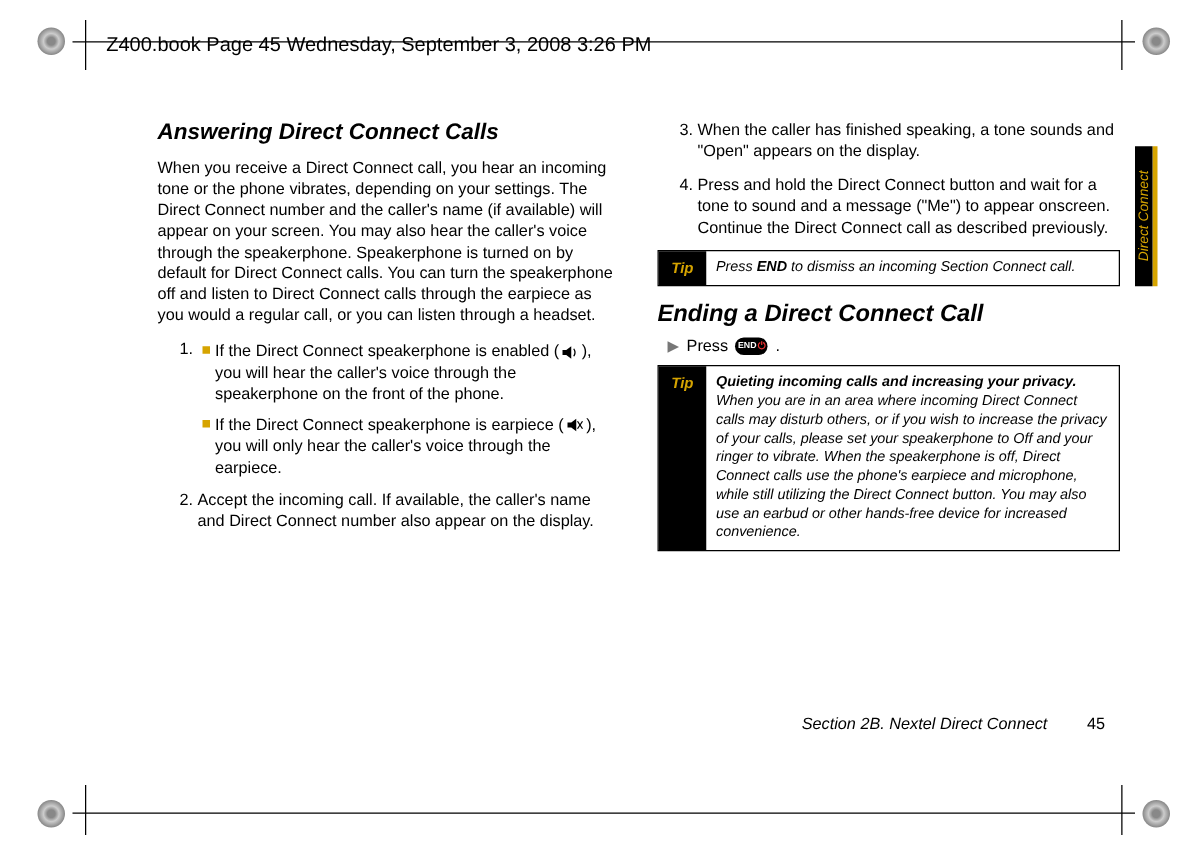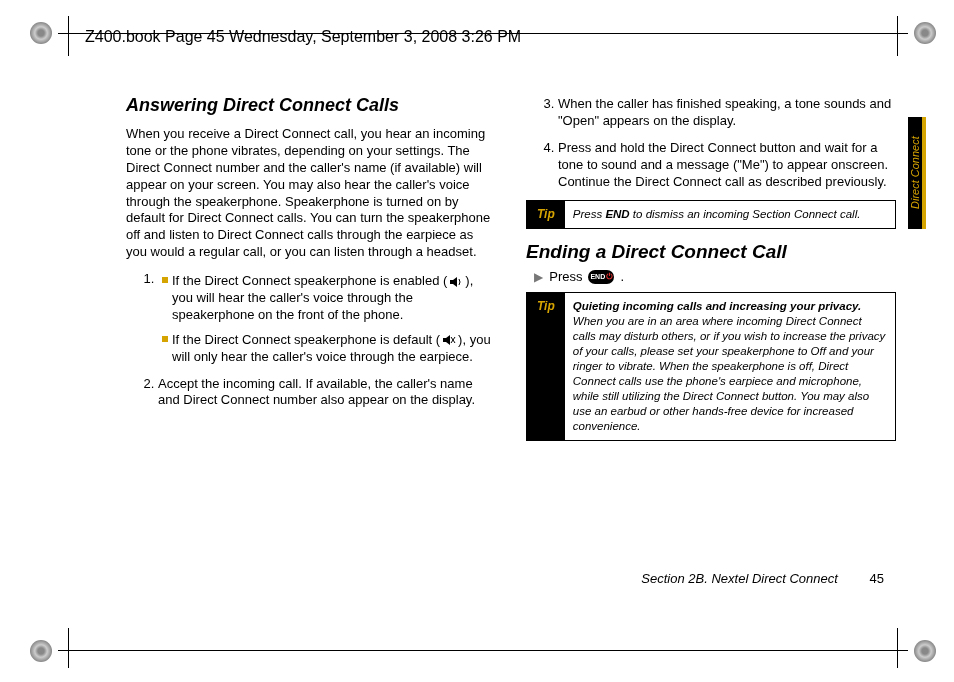--- a/index.html
+++ b/index.html
@@ -213,21 +213,21 @@
             <span>
               <span>If the Direct Connect speakerphone is enabled (</span><svg class="speaker-icon" width="14" height="14" viewBox="0 0 14 14">
                   <polygon points="1,5 4,5 8,2 8,12 4,9 1,9" fill="#000"></polygon>
                   <path d="M10 4 Q12 7 10 10" stroke="#000" fill="none" stroke-width="1"></path>
                 </svg><span>), you will hear the caller's voice through the speakerphone on the front of the phone.</span>
             </span>
           </li>
           <li>
             <span class="sq-bullet"></span>
             <span>
-              <span>If the Direct Connect speakerphone is default (</span><svg class="speaker-icon" width="14" height="14" viewBox="0 0 14 14">
+              <span>If the Direct Connect speakerphone is earpiece (</span><svg class="speaker-icon" width="14" height="14" viewBox="0 0 14 14">
                   <polygon points="1,5 4,5 8,2 8,12 4,9 1,9" fill="#000"></polygon>
                   <line x1="9" y1="4" x2="13" y2="10" stroke="#000" stroke-width="1"></line>
                   <line x1="13" y1="4" x2="9" y2="10" stroke="#000" stroke-width="1"></line>
                 </svg><span>), you will only hear the caller's voice through the earpiece.</span>
             </span>
           </li>
         </ul>
       </li>
       <li>Accept the incoming call. If available, the caller's name and Direct Connect number also appear on the display.</li>
     </ol>

